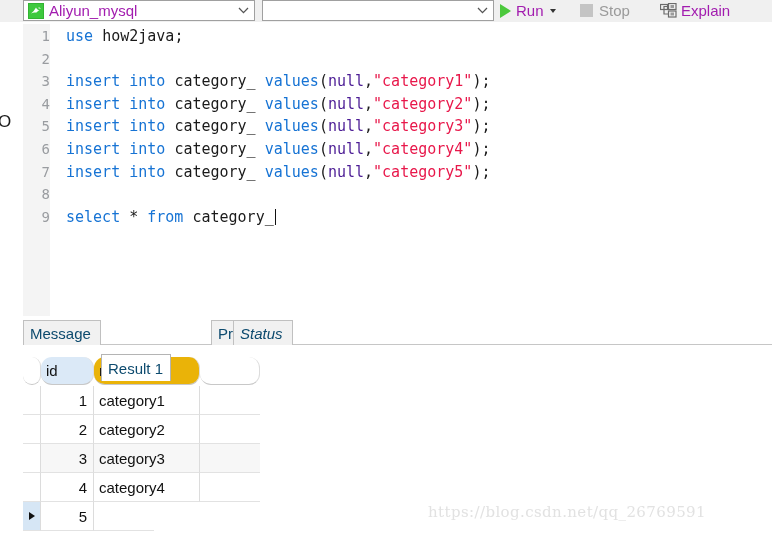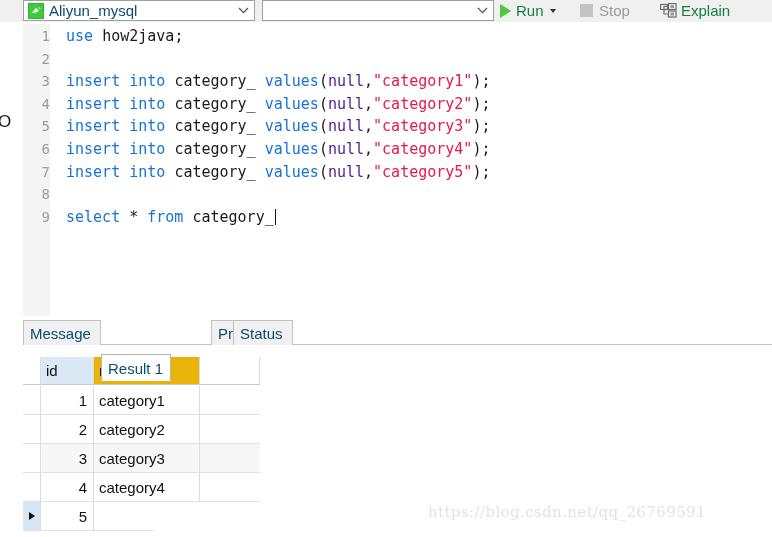--- a/index.html
+++ b/index.html
@@ -52,21 +52,21 @@
     position: relative;
     flex: none;
     border: 1px solid #32b432;
     box-sizing: border-box;
   }
   .db-icon svg { display: block; }
 
   .combo-text {
     flex: 1;
     font-size: 15px;
-    color: #0c4a6e;
+    color: #a21caf;
     line-height: 19px;
     overflow: hidden;
     white-space: nowrap;
   }
   .combo-caret {
     width: 18px;
     text-align: center;
     flex: none;
     color: #555;
     font-size: 11px;
@@ -74,21 +74,21 @@
   }
   .combo-caret svg { display:block; margin: 0 auto; }
 
   .tb-btn {
     position: absolute;
     top: 0; height: 21px;
     display: flex;
     align-items: center;
     white-space: nowrap;
     font-size: 15px;
-    color: #15803d;
+    color: #a21caf;
   }
   #run-btn { left: 500px; }
   #stop-btn { left: 580px; color: #9a9a9a; }
   #explain-btn { left: 660px; }
 
   .play-tri {
     width: 0; height: 0;
     border-left: 11px solid #4bc83c;
     border-top: 7px solid transparent;
     border-bottom: 7px solid transparent;
@@ -222,20 +222,21 @@
   }
   .c-ind  { width: 18px; justify-content: center; background: #ffffff; border-right: 1px solid #dcdcdc; }
   .c-id   { width: 53px; justify-content: flex-end; padding-right: 6px; }
   .c-name { width: 106px; justify-content: flex-start; padding-left: 5px; }
   .c-pad  { width: 60px; border-right: none; }
 
   .hdr .gcell {
     background: #ffffff;
     border-bottom: 1px solid #c8c8c8;
     height: 28px;
+    border-radius: 11px;
   }
   .hdr .c-id   { background: #dbe9f7; justify-content: flex-start; padding-left: 5px; }
   .hdr .c-name { background: #eab308; }
   .hdr .c-ind  { background: #ffffff; }
   .hdr .c-pad  { background: #ffffff; border-right: 1px solid #dcdcdc; }
 
   .grow.alt .c-id, .grow.alt .c-name, .grow.alt .c-pad { background: #f7f7f7; }
   .grow.current .c-ind { background: #d6e6f5; }
   .row-arrow {
     width: 0; height: 0;
@@ -325,21 +326,21 @@
     <div id="tabstrip-base"></div>
   <div class="tab" style="left: 0px; width: 78px;">
         <span>Message</span>
       </div>
       <div class="tab active" style="left: 78px; width: 70px; margin-top: 36px;">
         <span>Result 1</span>
       </div>
       <div class="tab" style="left: 148px; width: 70px; margin-left: 40px;">
         <span>Profile</span>
       </div>
-      <div class="tab" style="left: 210px; width: 60px;">
+      <div class="tab" style="left: 210px; width: 60px; font-style: italic;">
         <span>Status</span>
       </div>
     </div>
 
   <div id="grid">
       <div class="grow hdr">
         <div class="gcell c-ind"></div>
         <div class="gcell c-id">id</div>
         <div class="gcell c-name">name</div>
         <div class="gcell c-pad"></div>

